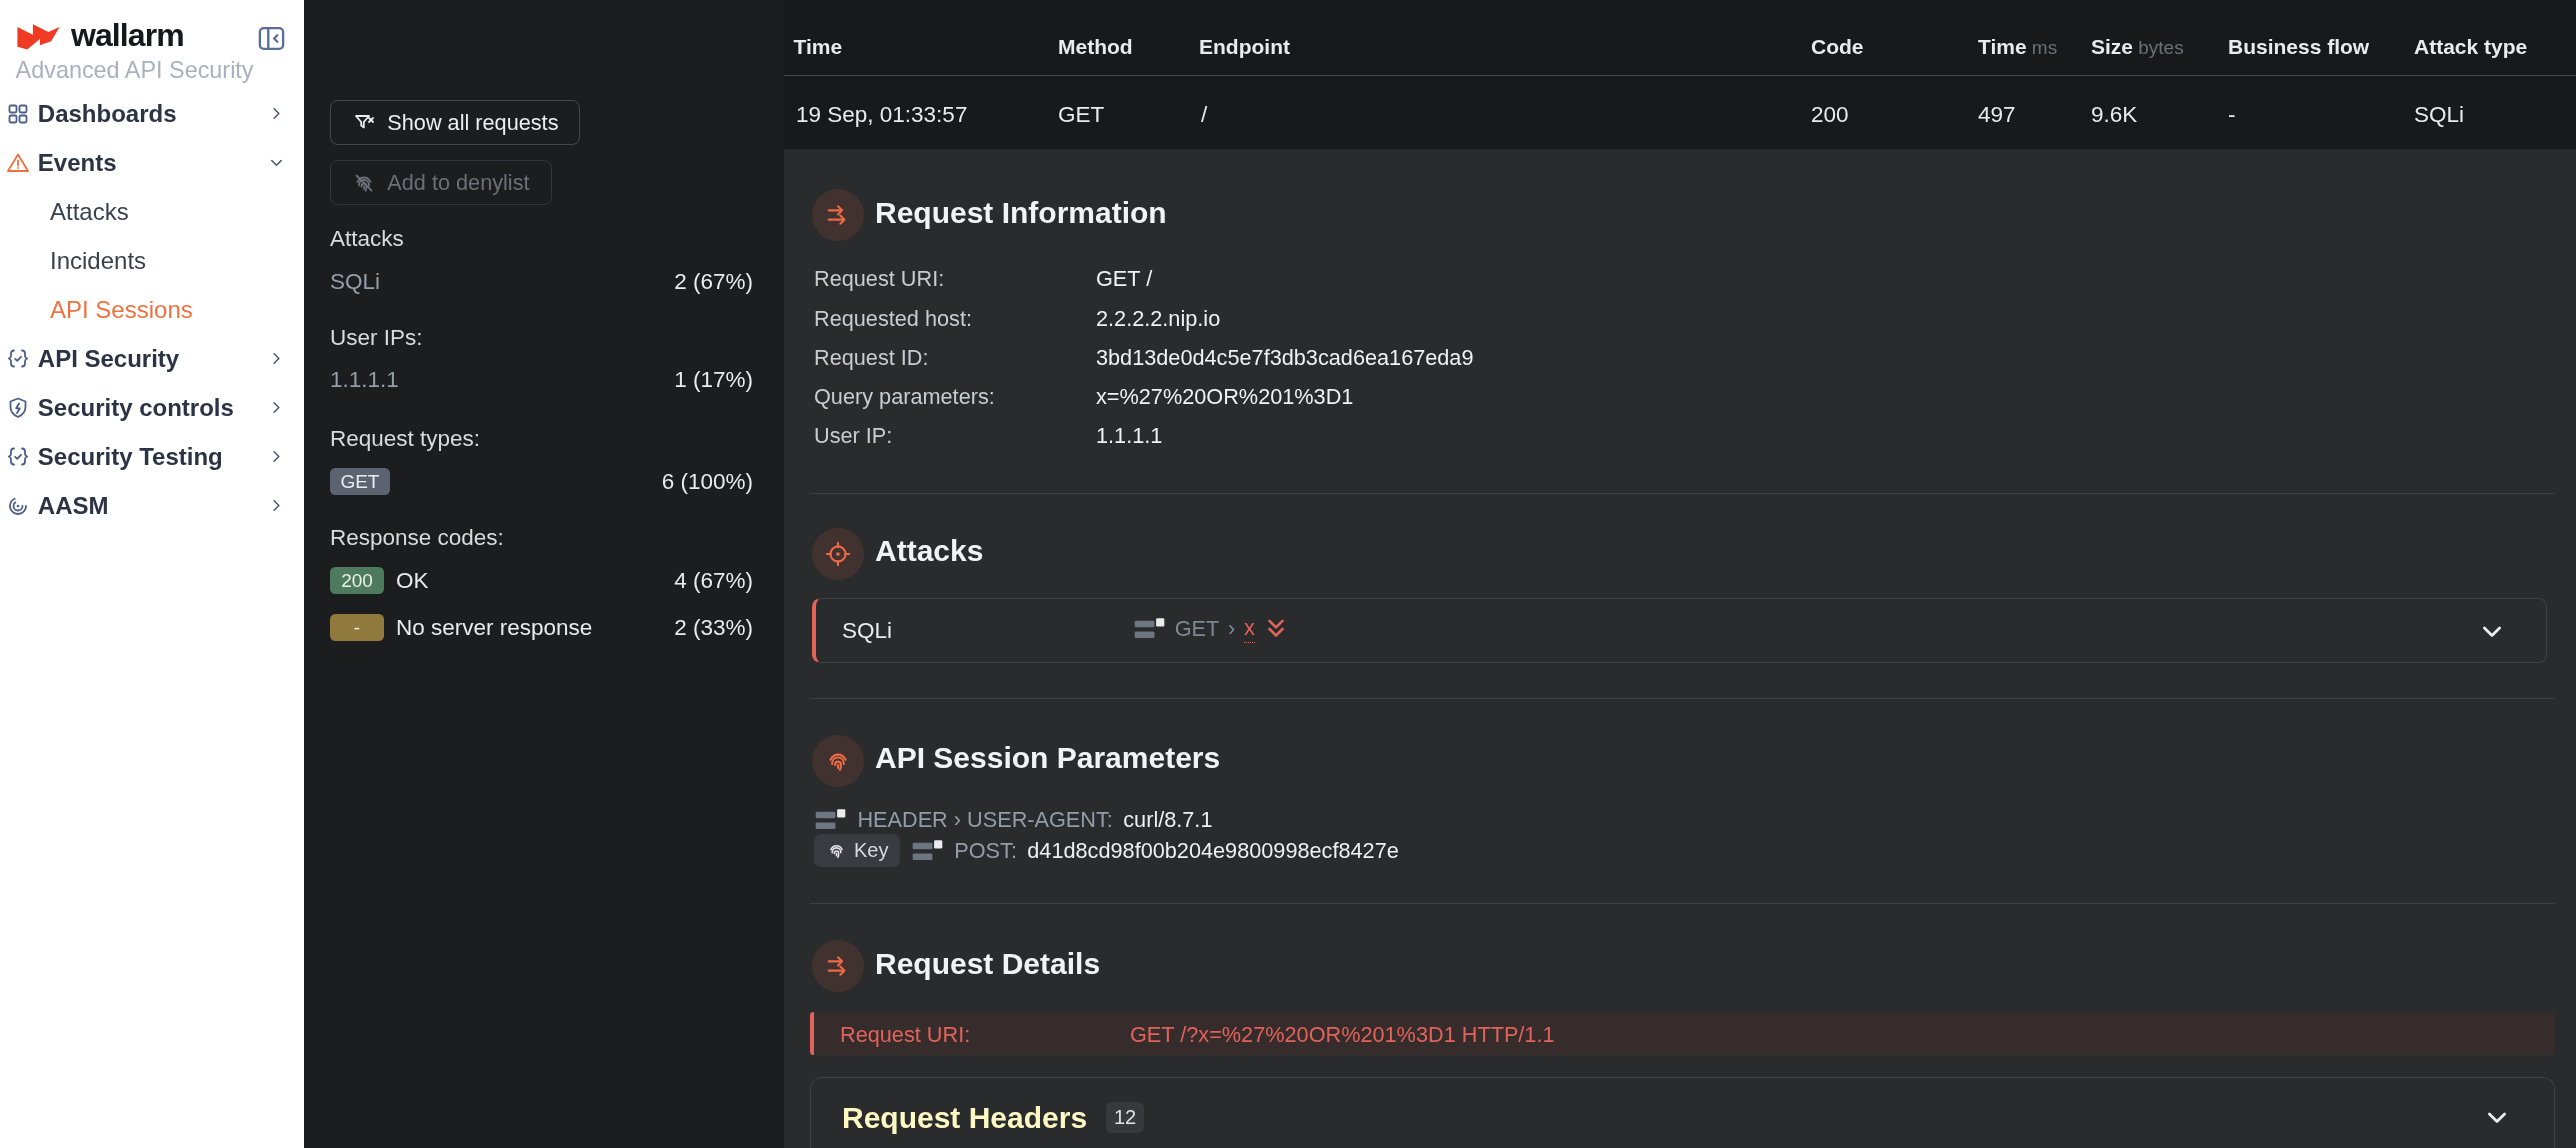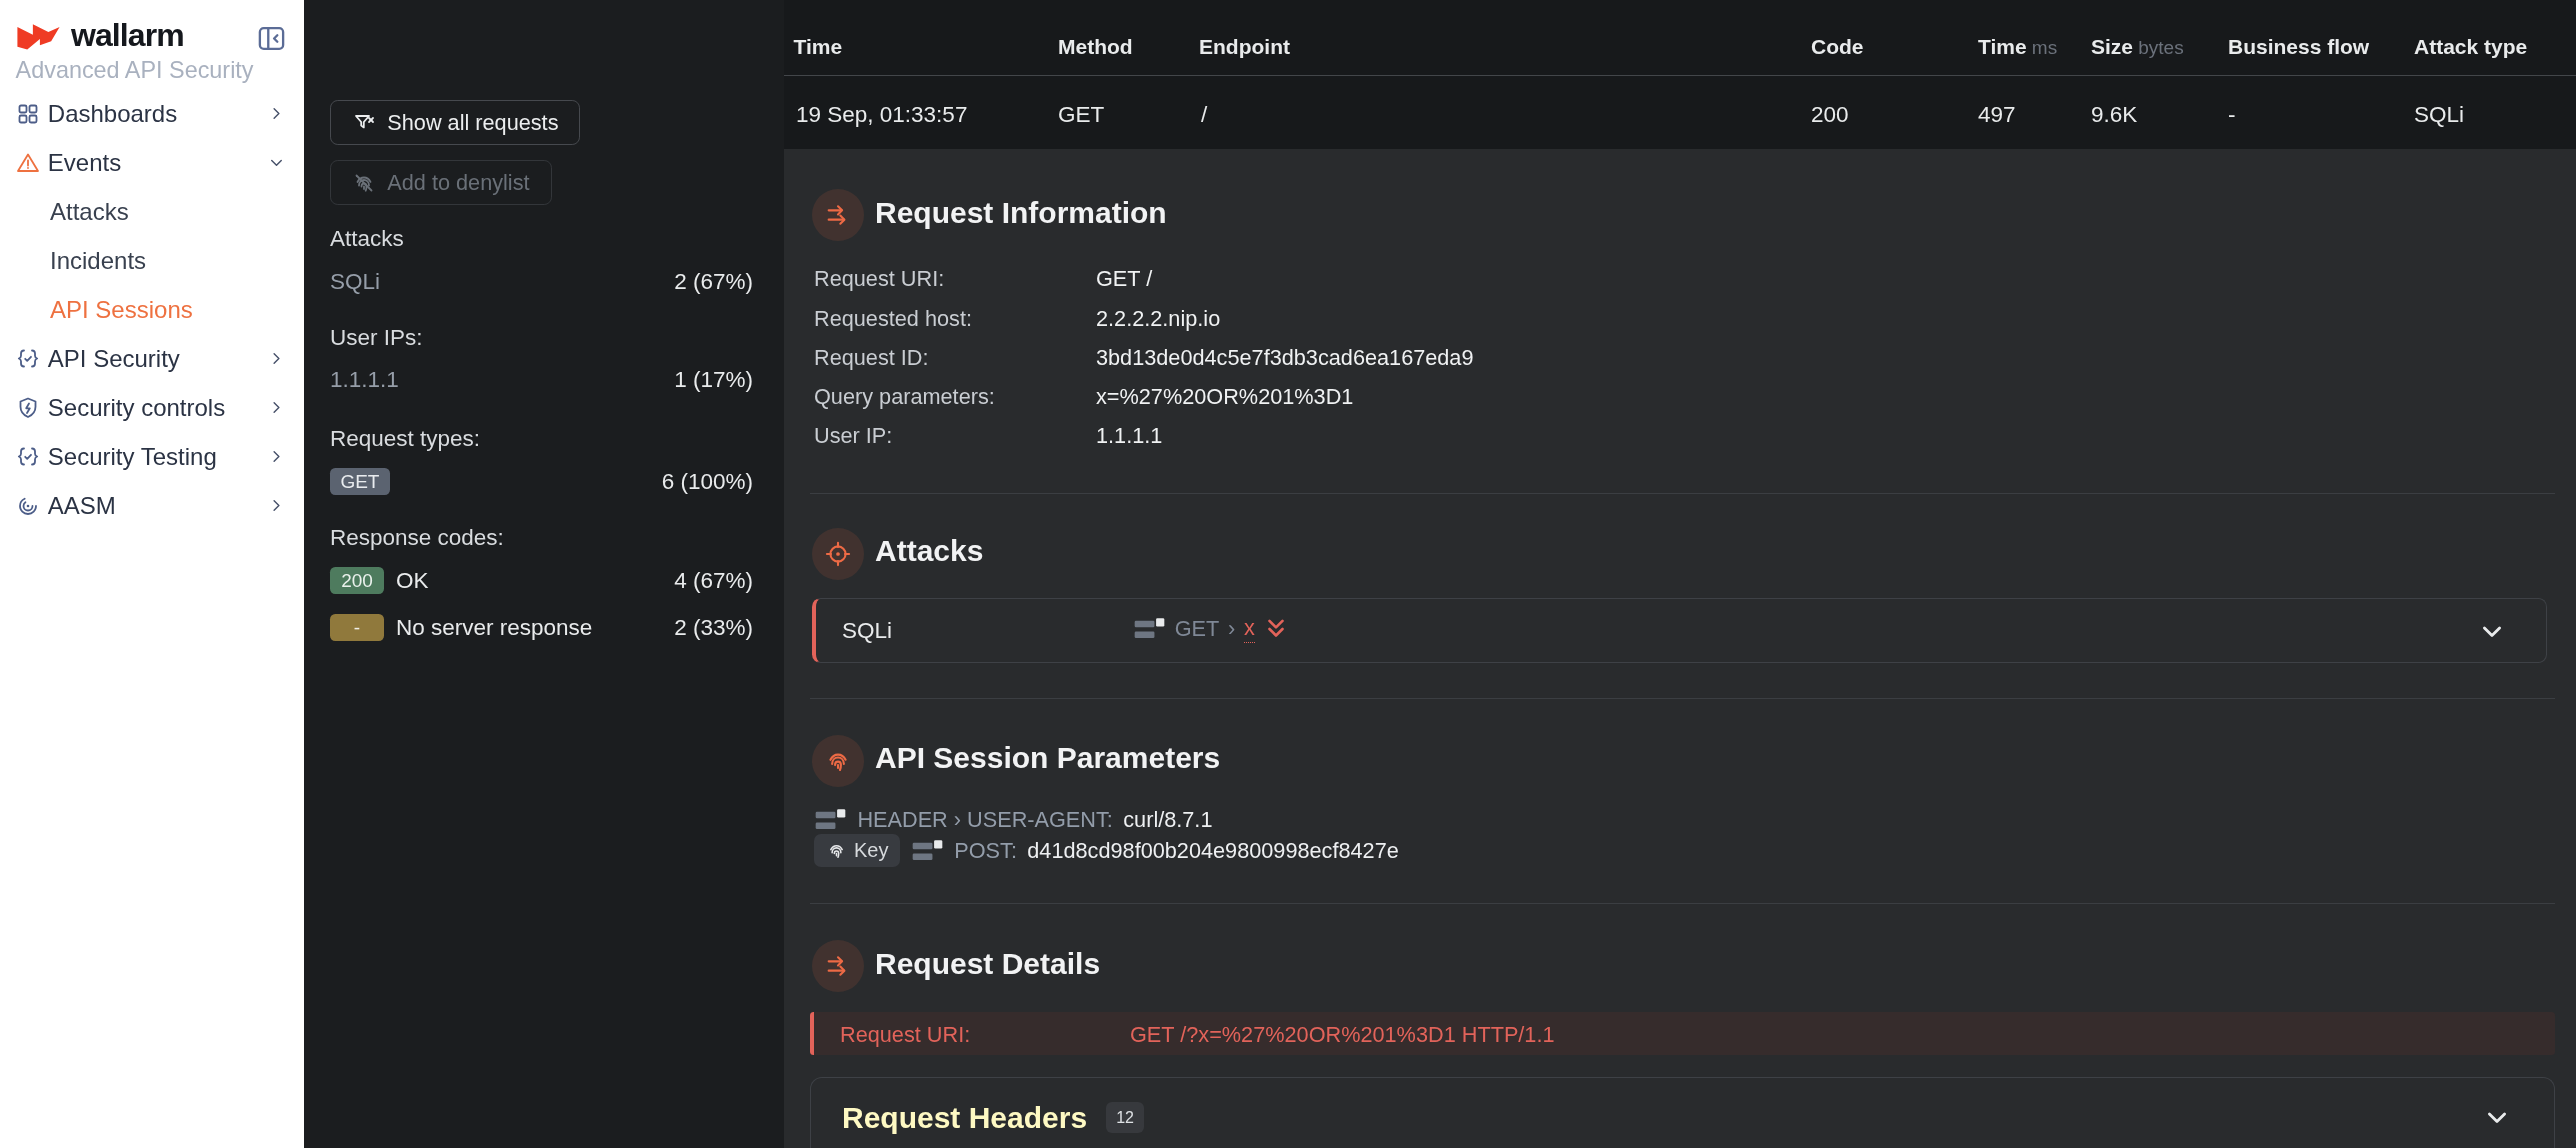--- a/index.html
+++ b/index.html
@@ -6,21 +6,21 @@
   html,body { width:2576px; height:1149px; overflow:hidden; }
   body { font-family:"Liberation Sans", sans-serif; background:#1b1d1f; position:relative; }
 
   
   .sidebar { position:absolute; left:0; top:0; width:304px; height:1149px; background:#ffffff; }
   .logo-row { position:absolute; left:15.6px; top:14px; height:42px; display:flex; align-items:center; gap:10.4px; }
   .brand { font-size:32px; font-weight:700; color:#15181d; letter-spacing:-0.9px; }
   .collapse-btn { position:absolute; right:17.3px; top:22.5px; width:31px; height:31px; color:#5b6c96; cursor:pointer; }
   .subtitle { position:absolute; left:15.6px; top:57px; font-size:23.4px; color:#a9b1bf; }
   .nav { position:absolute; left:0; top:89px; right:0; }
-  .nav-item { height:49px; display:flex; align-items:center; padding:0 18px 0 16px; gap:7.8px; font-size:24px; color:#2b3344; cursor:pointer; }
+  .nav-item { height:49px; display:flex; align-items:center; padding:0 18px 0 6px; gap:7.8px; font-size:24px; color:#2b3344; cursor:pointer;font-weight:bold; }
   .nav-item .nicon { width:24px; height:24px; flex:0 0 24px; color:#4c5d88; }
   .nav-item .chev { margin-left:auto; width:19px; height:19px; color:#465069; }
   .nav-sub { height:49px; display:flex; align-items:center; padding-left:50px; font-size:24px; color:#39414f; cursor:pointer; }
   .nav-sub.active { color:#ee7140; }
   .warn { color:#ee7140 !important; }
   svg.icon { display:block; width:100%; height:100%; fill:none; stroke:currentColor; stroke-width:1.8; stroke-linecap:round; stroke-linejoin:round; }
 
   
   .session-panel { position:absolute; left:304px; top:0; width:480px; height:1149px; background:#1b1d1f; }
   .sess-row { position:absolute; left:26px; right:35px; top:29.4px; height:50px; display:flex; align-items:center; }
@@ -74,21 +74,21 @@
   .key-pill svg { width:21px; height:21px; color:#e6e8ea; }
   .bars-ico { width:33px; height:28px; flex:0 0 33px; }
 
   .uri-alert { position:absolute; left:26px; top:863px; width:1745px; height:43px; background:#362c2c; border-left:4.3px solid #e2635a; border-radius:3.5px; }
   .uri-alert .lbl { position:absolute; left:26px; top:9.5px; font-size:21.7px; color:#e2635a; }
   .uri-alert .val { position:absolute; left:316px; top:9.5px; font-size:21.7px; color:#e2635a; white-space:nowrap; }
 
   .headers-card { position:absolute; left:26px; top:928px; width:1745px; height:95px; border:0.9px solid #3e4146; border-bottom:none; border-radius:12px 12px 0 0; }
   .headers-title { position:absolute; left:31px; top:22.5px; display:flex; align-items:center; gap:19px; }
   .headers-title .t { font-size:30px; font-weight:700; color:#fef9c3;text-align:center; }
-  .count-badge { height:31px; min-width:38px; padding:0 0; background:#37393d; border-radius:6px; font-size:16px; color:#dfe2e5; display:inline-flex; align-items:center; justify-content:center; }
+  .count-badge { height:31px; min-width:38px; padding:0 0; background:#37393d; border-radius:6px; font-size:20px; color:#dfe2e5; display:inline-flex; align-items:center; justify-content:center; }
   .hdr-chev { position:absolute; right:43px; top:26px; width:28px; height:28px; color:#e9ebec; cursor:pointer; }
 </style>
 </head>
 <body>
 
 <aside class="sidebar">
   <div class="logo-row">
     <svg width="45" height="35" viewBox="0 0 64 44">
       <path d="M2 38 L2 10 L24 21 L24 6 L46 17 L62 10 L50 30 L34 36 L34 27 L16 42 Z" fill="#ef3b24"></path>
     </svg>

